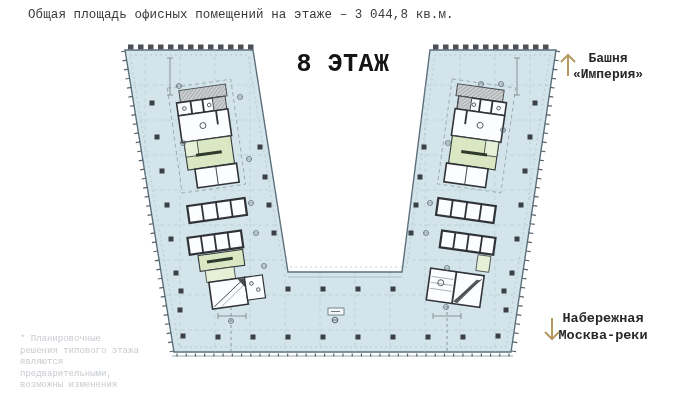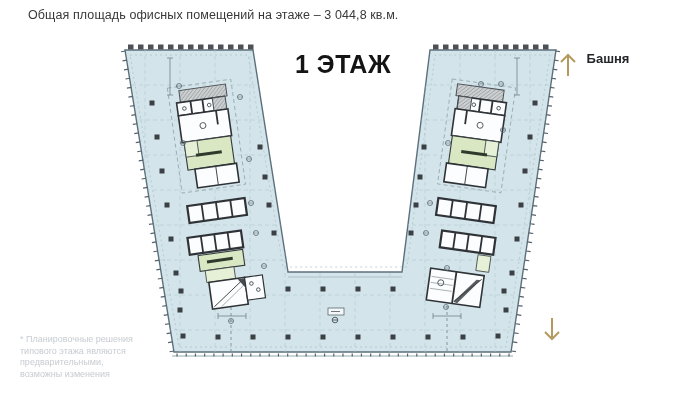--- a/index.html
+++ b/index.html
@@ -1,17 +1,17 @@
 <!DOCTYPE html>
 <html><head>
 <meta charset="utf-8">
 <style>
   html,body{margin:0;padding:0;background:#ffffff;}
   .stage{position:relative;width:685px;height:400px;background:#ffffff;overflow:hidden;
-         font-family:Liberation Sans, sans-serif;}
+         font-family:Liberation Mono, monospace;}
   .title{position:absolute;left:28px;top:8px;font-size:12.5px;color:#38393b;letter-spacing:.1px;}
   .floor-label{position:absolute;left:283px;top:50px;width:120px;text-align:center;
          font-size:25px;font-weight:700;color:#141414;letter-spacing:.5px;}
   .tower{position:absolute;left:556px;top:30px;width:104px;text-align:center;color:#26272a;margin-top:21px;}
   .tower .l{font-size:13px;font-weight:700;line-height:16px;}
   .embank{position:absolute;left:540px;top:310px;width:126px;text-align:center;color:#26272a;}
   .embank .l{font-size:13.5px;font-weight:700;line-height:17px;}
   .arrow{display:block;margin:0 auto 4px auto;}
   .arrow2{display:block;margin:6px auto 0 auto;}
   .footnote{position:absolute;left:20px;top:334px;width:120px;font-size:9px;line-height:11.5px;
@@ -388,29 +388,32 @@
         <line x1="423.5" y1="233" x2="428.5" y2="233" stroke="#5b6770" stroke-width="0.5"></line>
         <circle cx="447" cy="268" r="2.5" fill="none" stroke="#5b6770" stroke-width="0.8"></circle>
         <line x1="444.5" y1="268" x2="449.5" y2="268" stroke="#5b6770" stroke-width="0.5"></line>
         <circle cx="446" cy="307" r="2.5" fill="none" stroke="#5b6770" stroke-width="0.8"></circle>
         <line x1="443.5" y1="307" x2="448.5" y2="307" stroke="#5b6770" stroke-width="0.5"></line>
       </g>
   </svg>
 
   <div class="title">Общая площадь офисных помещений на этаже – 3 044,8 кв.м.</div>
 
-  <div class="floor-label">1 ЭТАЖ</div>
+  <div class="floor-label">8 ЭТАЖ</div>
 
   <div class="tower">
     <svg class="arrow" width="24" height="27">
       <path d="M12 25 V4 M5 11 L12 4 L19 11" stroke="#b49a5e" stroke-width="2" fill="none"></path>
     </svg>
     <div class="l">Башня</div>
+    <div class="l">«Империя»</div>
   </div>
 
   <div class="embank">
+    <div class="l">Набережная</div>
+    <div class="l">Москва-реки</div>
     <svg class="arrow2" width="24" height="27">
       <path d="M12 2 V23 M5 16 L12 23 L19 16" stroke="#b49a5e" stroke-width="2" fill="none"></path>
     </svg>
   </div>
 
   <div class="footnote">* Планировочные решения типового этажа являются предварительными, возможны изменения</div>
 </div>
 
 </body></html>

